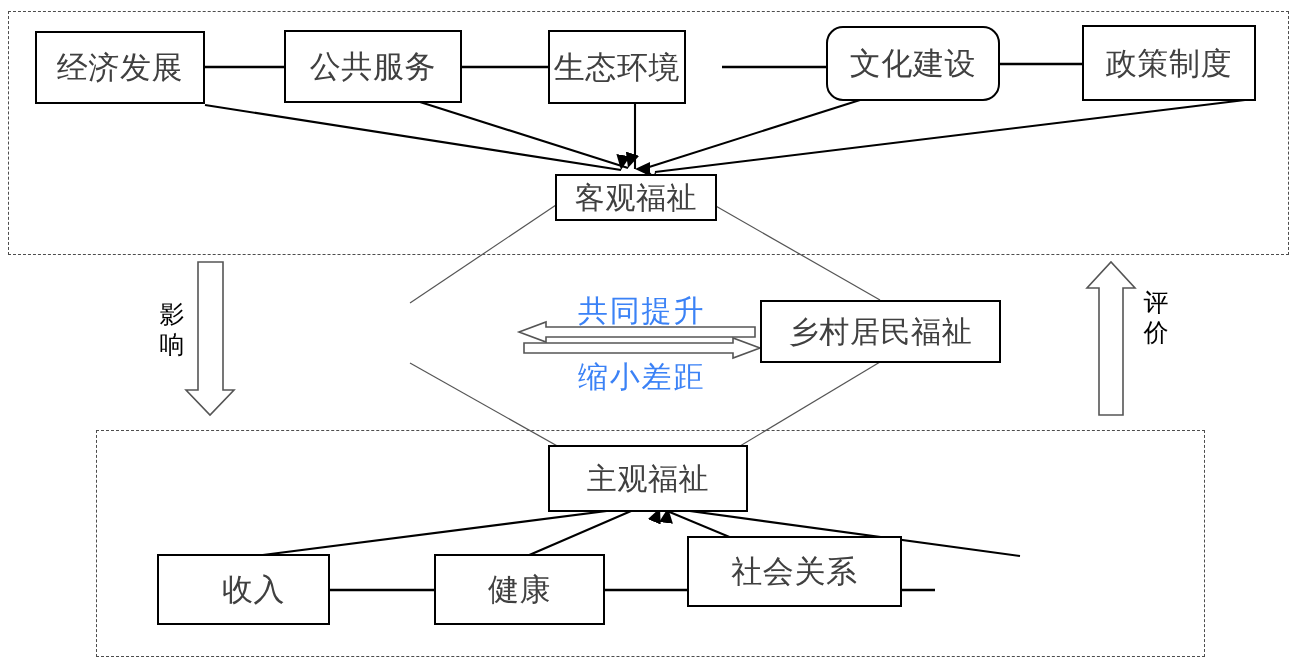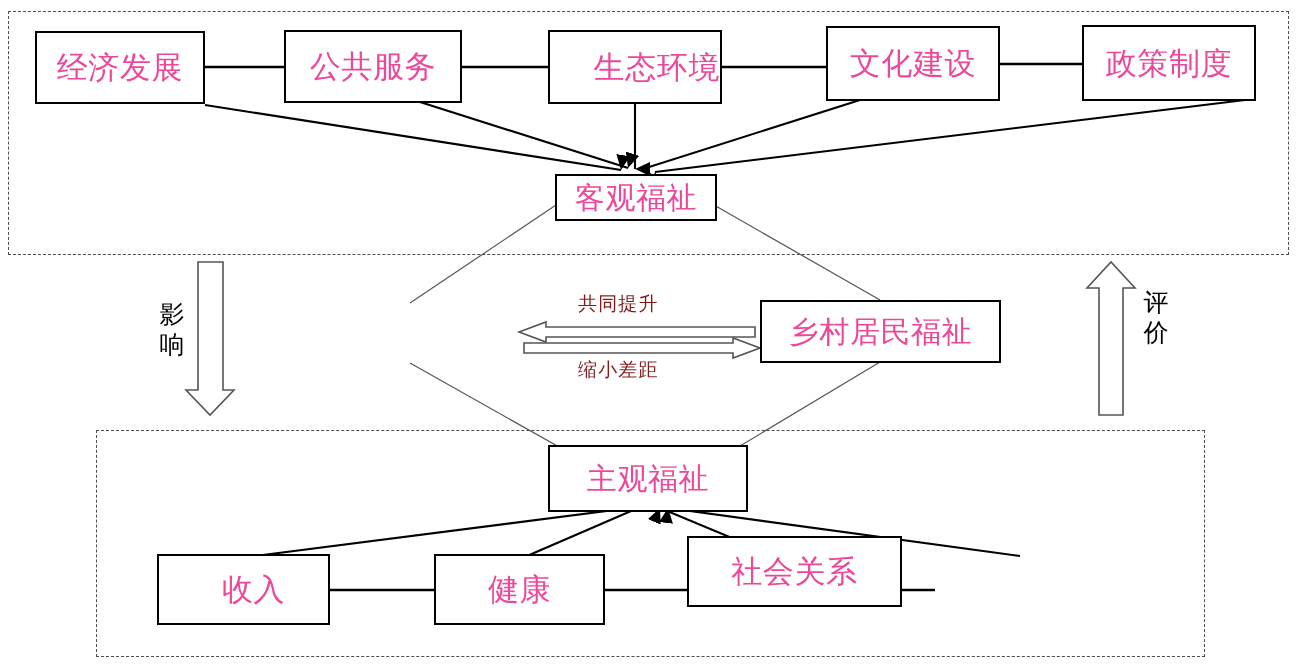--- a/index.html
+++ b/index.html
@@ -32,38 +32,38 @@
   }
   
   .node {
     position: absolute;
     box-sizing: border-box;
     border: 2.6px solid #000000;
     background: #ffffff;
     display: flex;
     align-items: center;
     justify-content: center;
-    color: #ec4899;
+    color: #404040;
     line-height: 1;
     z-index: 5;
   }
   .node span {
     display: block;
     white-space: nowrap;
     letter-spacing: 0.02em;
   }
   .f30 { font-size: 31px; }
   .f29 { font-size: 30px; }
   
   .flabel {
     position: absolute;
-    color: #7f1d1d;
+    color: #3b82f6;
     white-space: nowrap;
     z-index: 6;
-    font-size: 19px;
+    font-size: 30px;
     letter-spacing: 0.06em;
   }
   .vlabel {
     position: absolute;
     color: #000000;
     z-index: 6;
     font-size: 25px;
     width: 28px;
     text-align: center;
     line-height: 1.18;
@@ -134,24 +134,24 @@
       <path d="M1099,415 L1099,288 L1087,288 L1111,262 L1135,288 L1123,288 L1123,415 Z"></path>
     </g>
   </svg>
 
   <div class="node f30" style="left:35px; top:31px; width:170px; height:73px;">
     <span>经济发展</span>
   </div>
   <div class="node f30" style="left:284px; top:30px; width:178px; height:73px;">
     <span>公共服务</span>
   </div>
-  <div class="node f30" style="left:548px; top:30px; width:174px; height:74px;justify-content:flex-end;">
+  <div class="node f30" style="left:548px; top:30px; width:138px; height:74px;">
     <span>生态环境</span>
   </div>
-  <div class="node f30" style="left:826px; top:26px; width:174px; height:75px;">
+  <div class="node f30" style="left:826px; top:26px; width:174px; height:75px;border-radius:17px;">
     <span>文化建设</span>
   </div>
   <div class="node f30" style="left:1082px; top:25px; width:174px; height:76px;">
     <span>政策制度</span>
   </div>
 
   <div class="node f29" style="left:555px; top:174px; width:162px; height:47px;">
     <span>客观福祉</span>
   </div>
 

